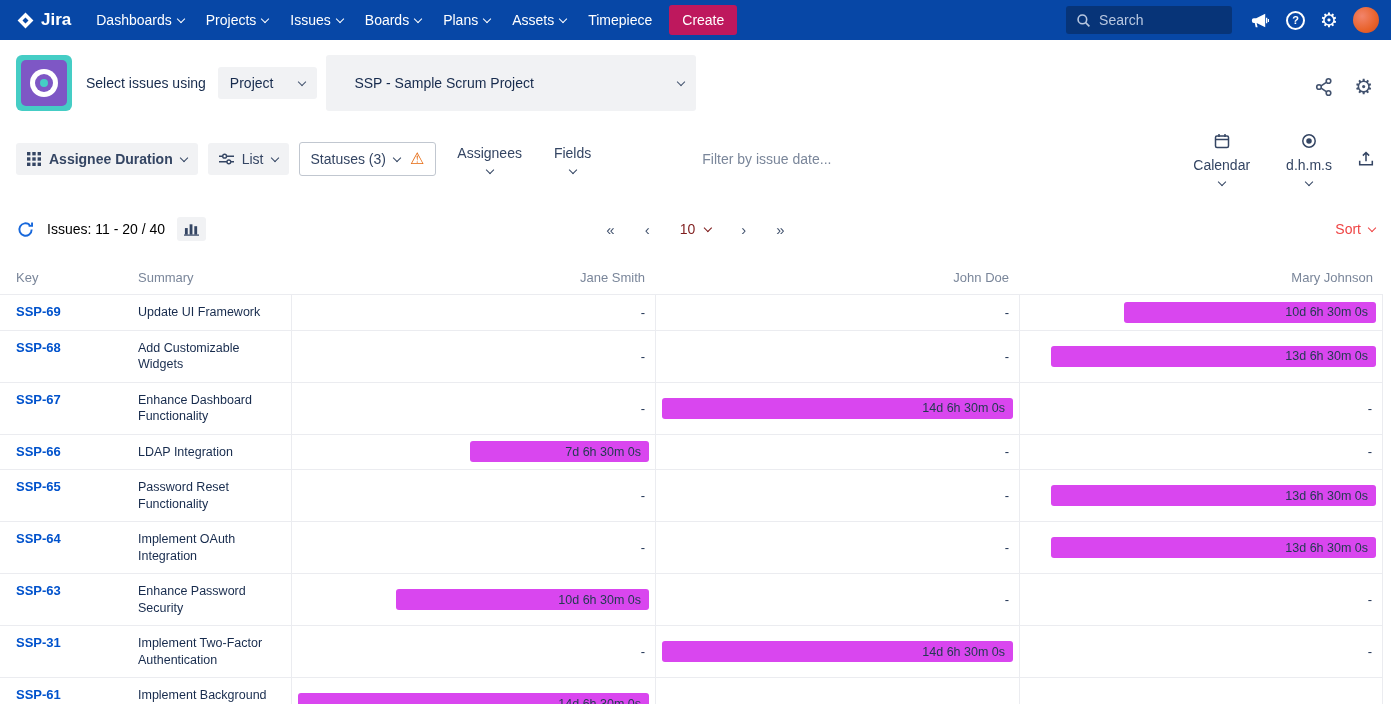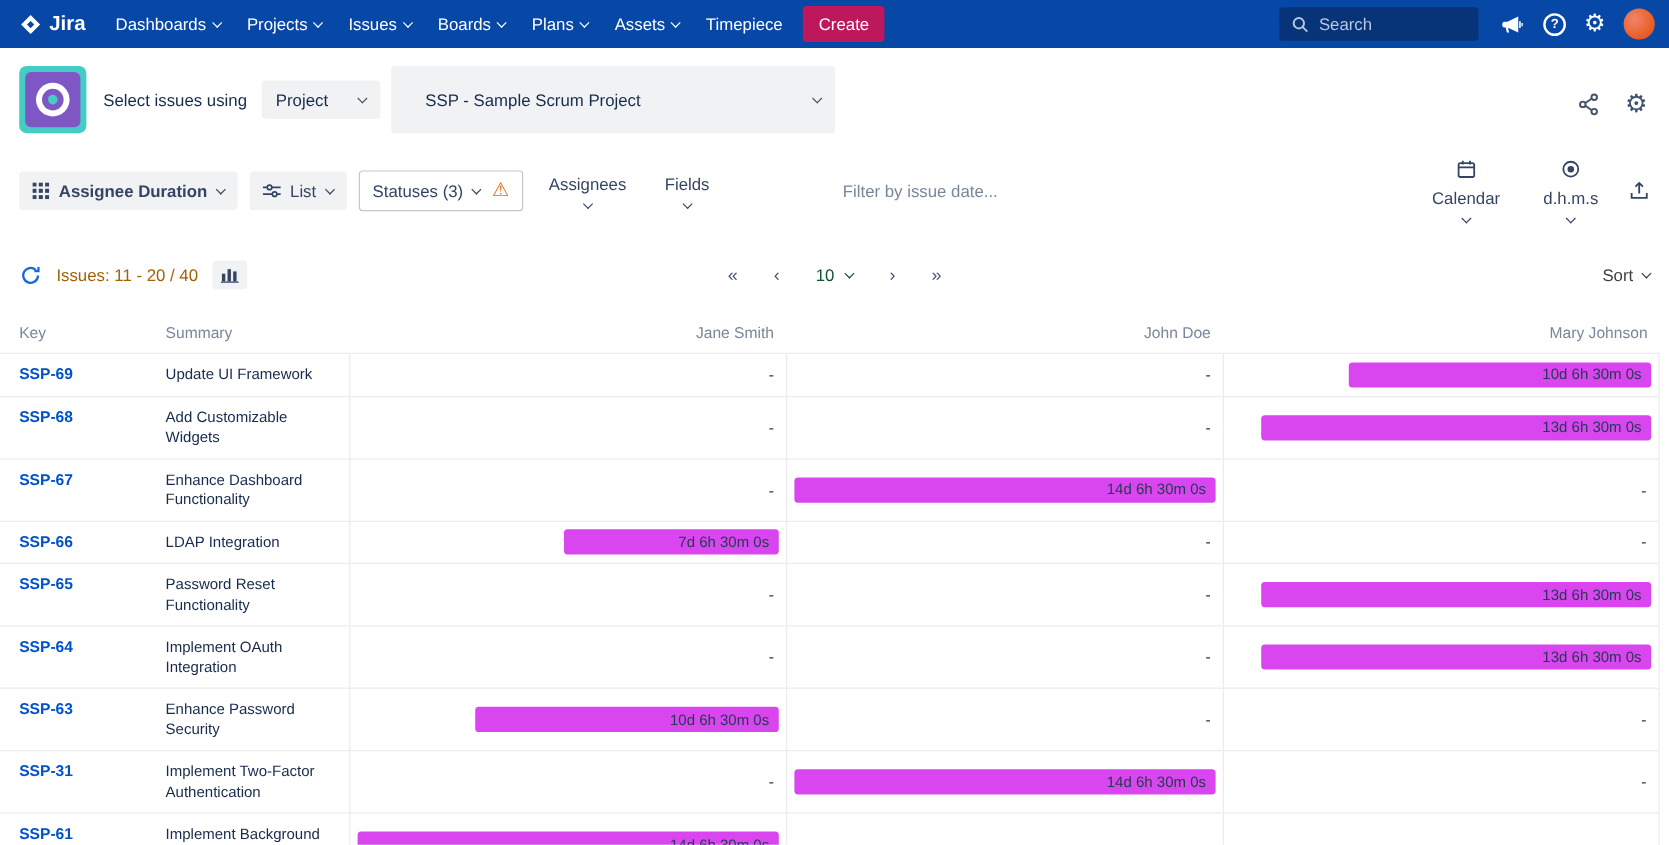--- a/index.html
+++ b/index.html
@@ -45,26 +45,26 @@
   .tb-btn .chev { margin-top: -2px; }
   .tb-btn.outline { background: #fff; border: 1px solid #C1C7D0; }
   .tb-btn.plain { background: transparent; flex-direction: column; }
   .warn { color: #E56910; font-size: 16px; line-height: 1; margin-left: 2px; }
   .filter-input { border: none; outline: none; font-size: 14px; width: 190px; margin-left: 90px; color: #172B4D; font-family: inherit; }
   .filter-input::placeholder { color: #7A869A; }
   .tb-right { margin-left: auto; display: flex; align-items: center; gap: 14px; }
   
   .results-bar { display: flex; align-items: center; padding: 10px 16px 20px; position: relative; }
   .refresh { cursor: pointer; display: flex; align-items: center; }
-  .issues-label { margin-left: 12px; font-size: 14px; color: #a16207; }
+  .issues-label { margin-left: 12px; font-size: 14px; color: #000000; }
   .chart-btn { margin-left: 12px; background: #F1F2F4; border: none; border-radius: 3px; padding: 5px 7px; display: flex; align-items: center; cursor: pointer; }
   .pagination { position: absolute; left: 50%; transform: translateX(-50%); display: flex; align-items: center; gap: 30px; color: #44546F; font-size: 15px; }
   .pg-btn { cursor: pointer; user-select: none; }
-  .page-size { display: flex; align-items: center; gap: 10px; cursor: pointer; color: #14532d; font-size: 14px; }
-  .sort-btn { margin-left: auto; display: flex; align-items: center; gap: 8px; cursor: pointer; font-size: 14px; color: #404040; }
+  .page-size { display: flex; align-items: center; gap: 10px; cursor: pointer; color: #7f1d1d; font-size: 14px; }
+  .sort-btn { margin-left: auto; display: flex; align-items: center; gap: 8px; cursor: pointer; font-size: 14px; color: #ef4444; }
   
   .grid-table { margin-right: 8px; }
   .t-head, .t-row { display: grid; grid-template-columns: 130px 161px 1fr 1fr 1fr; }
   .t-head { color: #7A869A; font-size: 13px; padding: 9px 0; }
   .th-left { padding-left: 16px; }
   .t-head .th:nth-child(2) { padding-left: 8px; }
   .th-right { text-align: right; padding-right: 10px; }
   .t-row { border-top: 1px solid #EBECF0; }
   .t-row:last-child { border-bottom: 1px solid #EBECF0; }
   .cell-key { padding: 9px 0 9px 16px; color: #0052CC; font-size: 13px; font-weight: bold; text-decoration: none; align-self: start; cursor: pointer; }

